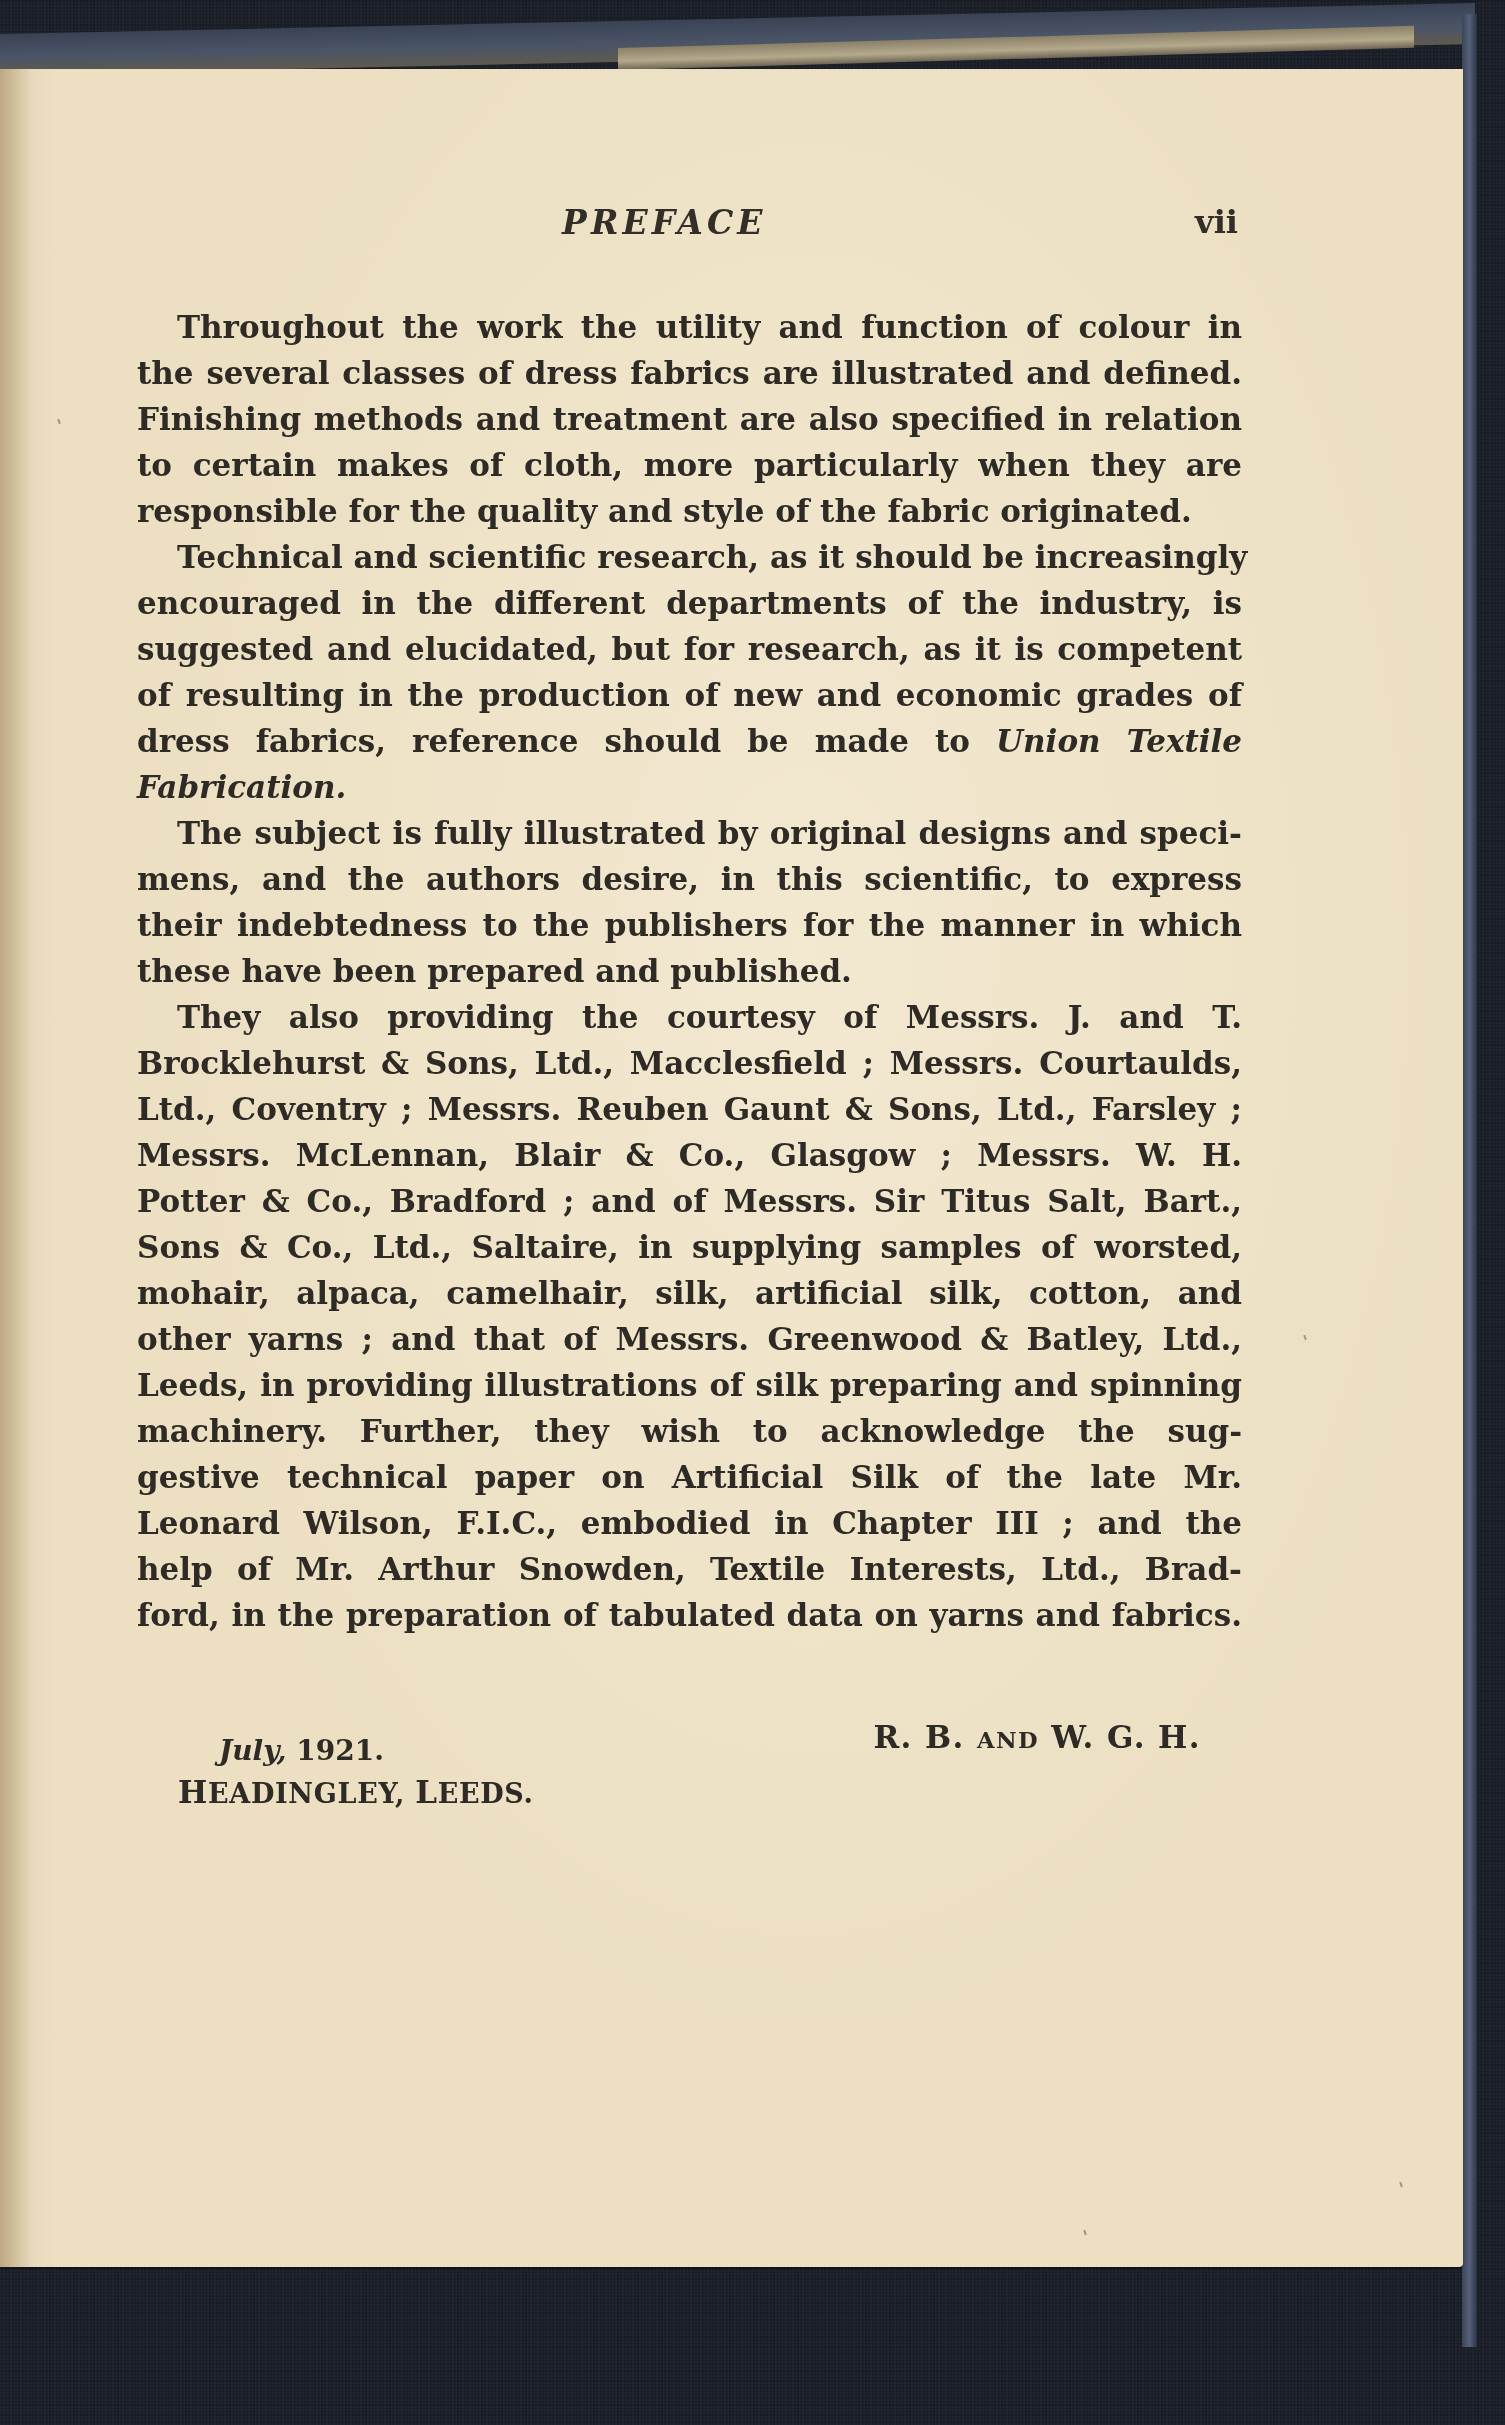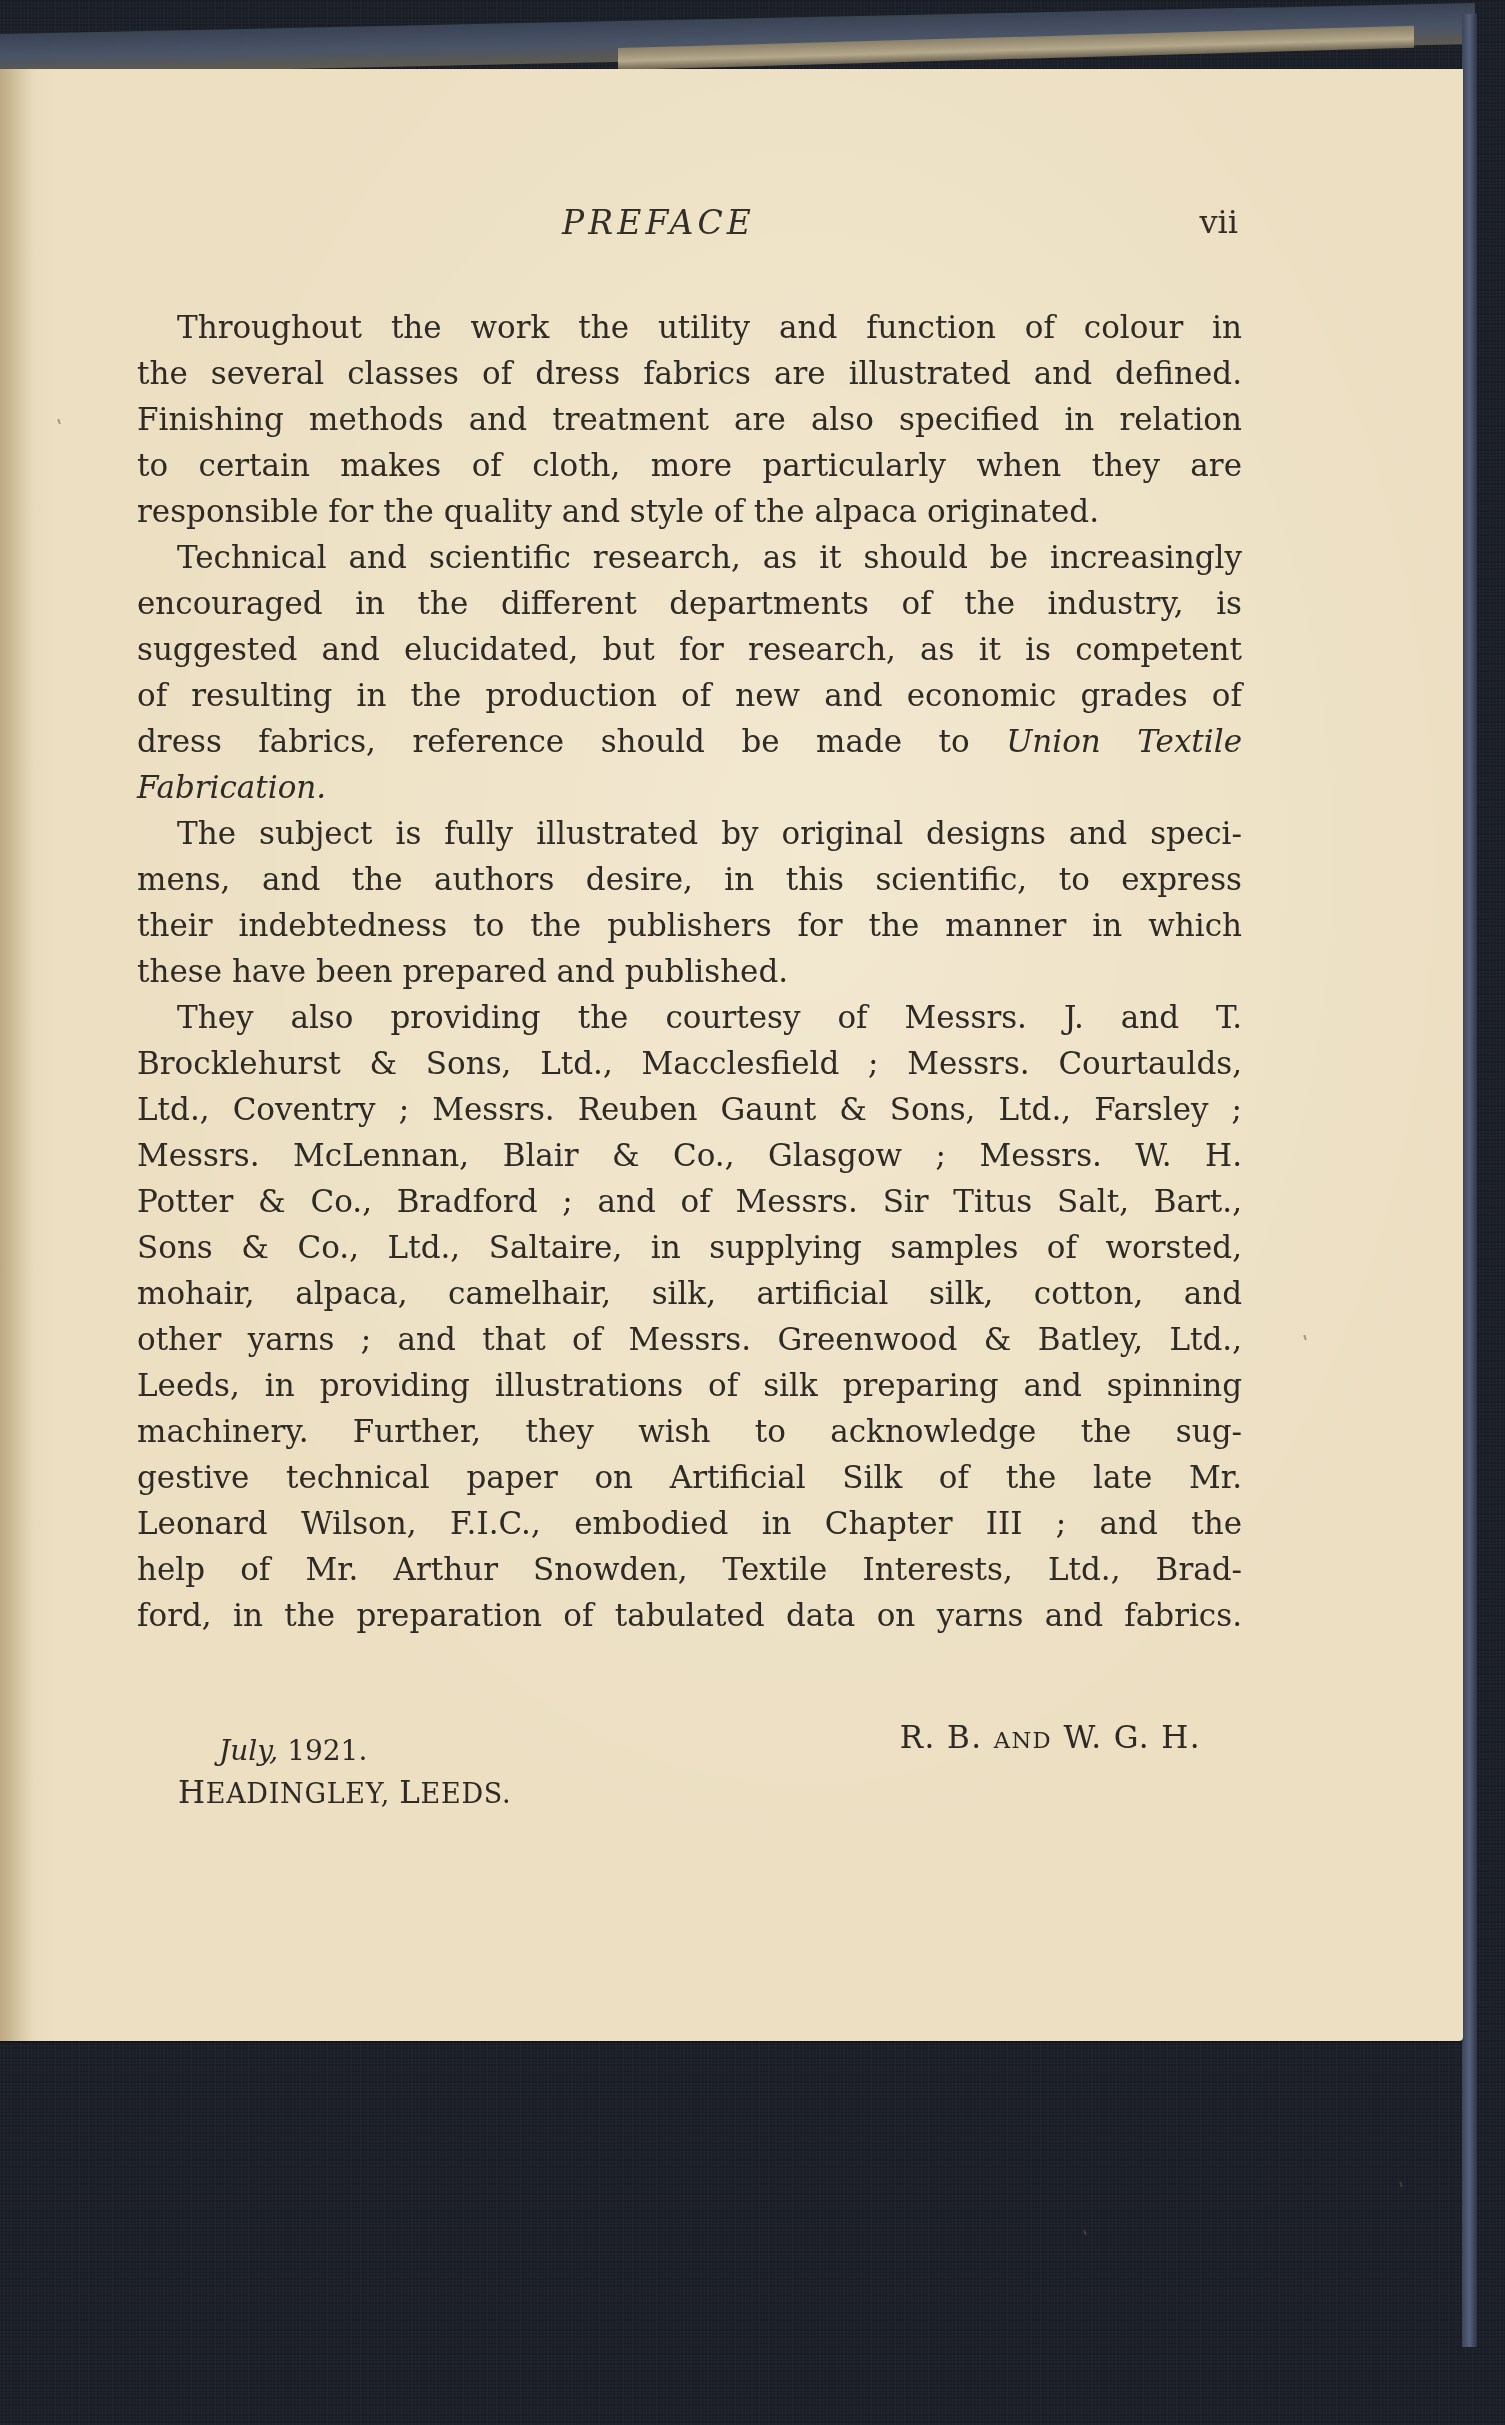--- a/index.html
+++ b/index.html
@@ -43,27 +43,28 @@
       top: 13.7px;
       width: 15px;
       height: 2333px;
       background: linear-gradient(90deg, #3b4558, #55607a 50%, #2d3445);
     }
     .page {
       position: absolute;
       left: 0;
       top: 69px;
       width: 1463px;
-      height: 1972px;
+      height: 2198px;
       background: #ecdfc2;
       background-image:
         radial-gradient(ellipse at 55% 40%, rgba(255,250,235,0.35), rgba(0,0,0,0) 60%),
         linear-gradient(90deg, #bda983 0px, #d6c6a4 19px, #e8dbbd 33px, #ecdfc2 55px, #ecdfc2 100%);
       border-bottom-right-radius: 4.1px;
       box-shadow: 0 1.4px 1.4px rgba(0,0,0,0.35);
+      font-weight: bold;
     }
     .page-inner {
       position: absolute;
       left: 137px;
       top: 0;
       width: 1105px;
       color: #2e2a25;
     }
     .running-head {
       position: absolute;
@@ -167,21 +168,21 @@
       <span class="running-title">PREFACE</span>
       <span class="page-number">vii</span>
     </div>
 
     <div class="body-text">
 
       <span class="line indent">Throughout the work the utility and function of colour in</span>
       <span class="line">the several classes of dress fabrics are illustrated and defined.</span>
       <span class="line">Finishing methods and treatment are also specified in relation</span>
       <span class="line">to certain makes of cloth, more particularly when they are</span>
-      <span class="line last">responsible for the quality and style of the alpaca originated.</span>
+      <span class="line last">responsible for the quality and style of the fabric originated.</span>
 
       <span class="line indent">Technical and scientific research, as it should be increasingly</span>
       <span class="line">encouraged in the different departments of the industry, is</span>
       <span class="line">suggested and elucidated, but for research, as it is competent</span>
       <span class="line">of resulting in the production of new and economic grades of</span>
       <span class="line"><span>dress fabrics, reference should be made to</span> <span class="it">Union Textile</span></span>
       <span class="line last it">Fabrication.</span>
 
       <span class="line indent">The subject is fully illustrated by original designs and speci-</span>
       <span class="line">mens, and the authors desire, in this scientific, to express</span>

